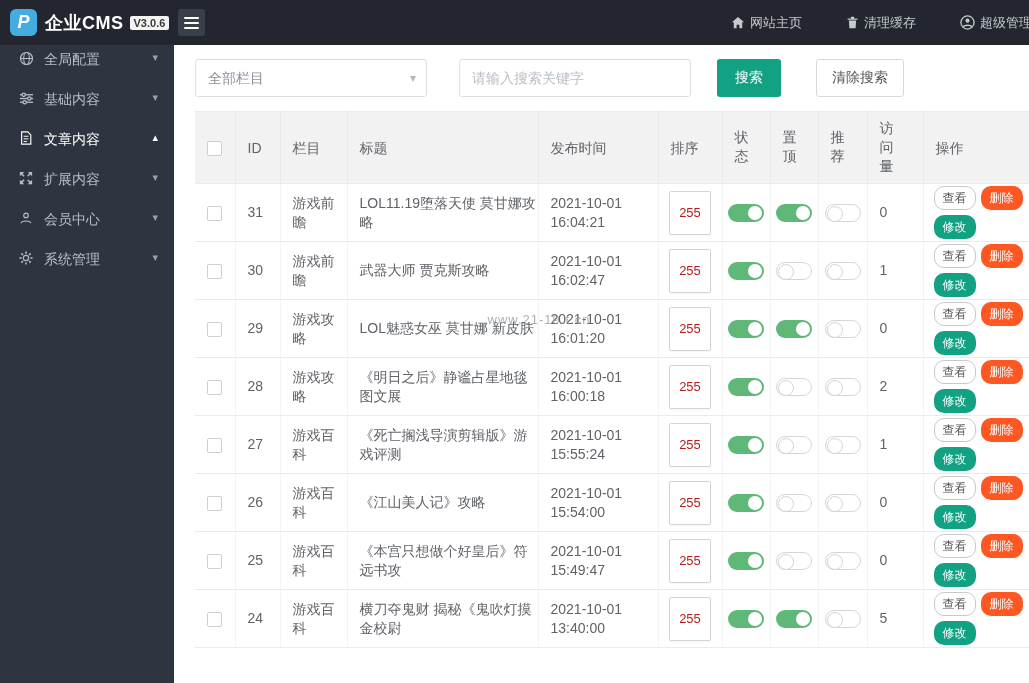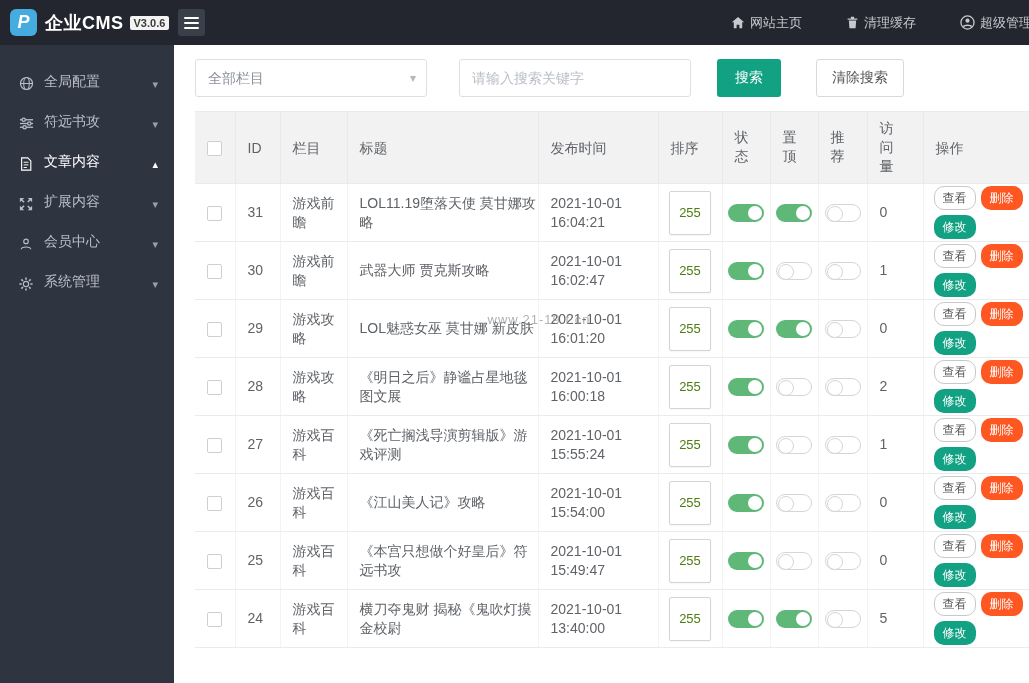--- a/index.html
+++ b/index.html
@@ -13,21 +13,21 @@
   .brand { color:#fff; font-size:18px; font-weight:bold; margin-left:8px; letter-spacing:.5px; }
   .ver-badge { background:#f3f3f3; color:#3a3a3a; font-size:11px; border-radius:2px; padding:1px 4px; margin-left:6px; font-weight:bold; }
   .burger { width:27px; height:27px; background:#3a4049; border-radius:3px; margin-left:4px; display:flex; flex-direction:column; align-items:center; justify-content:center; gap:3px; cursor:pointer; }
   .burger i { display:block; width:15px; height:2px; background:#fff; border-radius:1px; }
   .top-nav { margin-left:auto; margin-right:-16px; display:flex; gap:44px; }
   .top-nav .tn-item { color:#c6c9d0; font-size:13px; display:flex; align-items:center; gap:5px; cursor:pointer; white-space:nowrap; }
   .tn-item svg { flex-shrink:0; }
 
   
   .sidebar { position:absolute; top:45px; left:0; bottom:0; width:174px; background:#2f3540; z-index:5; }
-  .side-item { height:40px; display:flex; align-items:flex-end; padding:0 16px 0 18px; color:#b7bdc9; cursor:pointer; font-size:14px; }
+  .side-item { height:40px; display:flex; align-items:flex-start; padding:0 16px 0 18px; color:#b7bdc9; cursor:pointer; font-size:14px; }
   .side-item .s-icon { width:16px; margin-right:10px; display:inline-flex; justify-content:center; }
   .side-item .caret { margin-left:auto; font-size:11px; color:#9aa0ab; }
   .side-item.parent-open { color:#fff; }
   .side-item.parent-open .caret { color:#fff; }
   .submenu { background:#262b34; }
   .sub-item { height:40px; display:flex; align-items:center; padding-left:44px; color:#b7bdc9; cursor:pointer; font-size:14px; background:#22262e; }
   .sub-item .s-icon { width:15px; margin-right:9px; display:inline-flex; justify-content:center; }
   .sub-item.active { background:#12a182; color:#fff; }
   .sidebar .gap { height:6px; }
 
@@ -51,21 +51,21 @@
   .data-table th { background:#f2f2f2; height:72px; font-weight:normal; color:#5f6368; text-align:left; padding-left:12px; border-right:1px solid #e9e9e9; vertical-align:middle; line-height:22px; }
   .data-table th:last-child { border-right:none; }
   .data-table td { height:58px; border-bottom:1px solid #ebebeb; border-right:1px solid #f3f3f3; color:#5f6368; padding-left:12px; vertical-align:middle; line-height:19px; }
   .data-table td:last-child { border-right:none; }
   .data-table tr { border-top:1px solid #ebebeb; }
   th.c-center, td.c-center { text-align:center; padding-left:0; }
   .vhead span { display:inline-block; width:1.1em; word-break:break-all; line-height:19px; text-align:left; }
   .checkbox { display:inline-block; width:15px; height:15px; border:1px solid #cfcfcf; border-radius:2px; background:#fff; cursor:pointer; vertical-align:middle; }
   .col-title-cell { position:relative; color:#555; }
   .watermark { position:absolute; left:140px; top:10px; color:#8f8f8f; opacity:.7; font-size:13px; letter-spacing:1px; white-space:nowrap; pointer-events:none; z-index:2; }
-  .sort-input { width:42px; height:44px; border:1px solid #d4d4d4; border-radius:2px; text-align:center; font-size:13px; color:#4d7c0f; background:#fff; font-family:inherit; box-shadow:0 1px 2px rgba(0,0,0,.04); }
+  .sort-input { width:42px; height:44px; border:1px solid #d4d4d4; border-radius:2px; text-align:center; font-size:13px; color:#b91c1c; background:#fff; font-family:inherit; box-shadow:0 1px 2px rgba(0,0,0,.04); }
   .toggle { display:inline-block; width:36px; height:18px; border-radius:9px; position:relative; cursor:pointer; vertical-align:middle; }
   .toggle.on { background:#5fb878; }
   .toggle.on::after { content:""; position:absolute; right:2px; top:2px; width:14px; height:14px; border-radius:50%; background:#fff; }
   .toggle.off { background:#fff; border:1px solid #d6d6d6; }
   .toggle.off::after { content:""; position:absolute; left:1px; top:1px; width:14px; height:14px; border-radius:50%; background:#fff; border:1px solid #d6d6d6; }
   .actions { display:flex; flex-wrap:wrap; gap:5px; width:96px; align-items:center; }
   .abtn { font-size:12px; padding:4px 8px; border-radius:10px; border:1px solid transparent; cursor:pointer; font-family:inherit; line-height:14px; }
   .abtn.view { background:#fff; border-color:#c9c9c9; color:#555; }
   .abtn.del { background:#ff5722; color:#fff; }
   .abtn.edit { background:#12a182; color:#fff; }
@@ -125,21 +125,21 @@
     <span class="s-icon">
       <svg width="15" height="15" viewBox="0 0 16 16" stroke="#b7bdc9" stroke-width="1.4">
           <line x1="1" y1="4" x2="15" y2="4"></line>
           <line x1="1" y1="8" x2="15" y2="8"></line>
           <line x1="1" y1="12" x2="15" y2="12"></line>
           <circle cx="5" cy="4" r="1.8" fill="#2f3540"></circle>
           <circle cx="11" cy="8" r="1.8" fill="#2f3540"></circle>
           <circle cx="6" cy="12" r="1.8" fill="#2f3540"></circle>
         </svg>
     </span>
-    <span>符远书攻</span>
+    <span>基础内容</span>
     <span class="caret">▾</span>
   </div>
   <div class="side-item parent-open">
     <span class="s-icon">
       <svg width="14" height="14" viewBox="0 0 16 16">
           <path d="M3 1h7l3.5 3.5V15H3z" fill="none" stroke="#fff" stroke-width="1.3"></path>
           <line x1="5.3" y1="6" x2="10.8" y2="6" stroke="#fff" stroke-width="1.1"></line>
           <line x1="5.3" y1="9" x2="10.8" y2="9" stroke="#fff" stroke-width="1.1"></line>
           <line x1="5.3" y1="12" x2="9" y2="12" stroke="#fff" stroke-width="1.1"></line>
         </svg>

